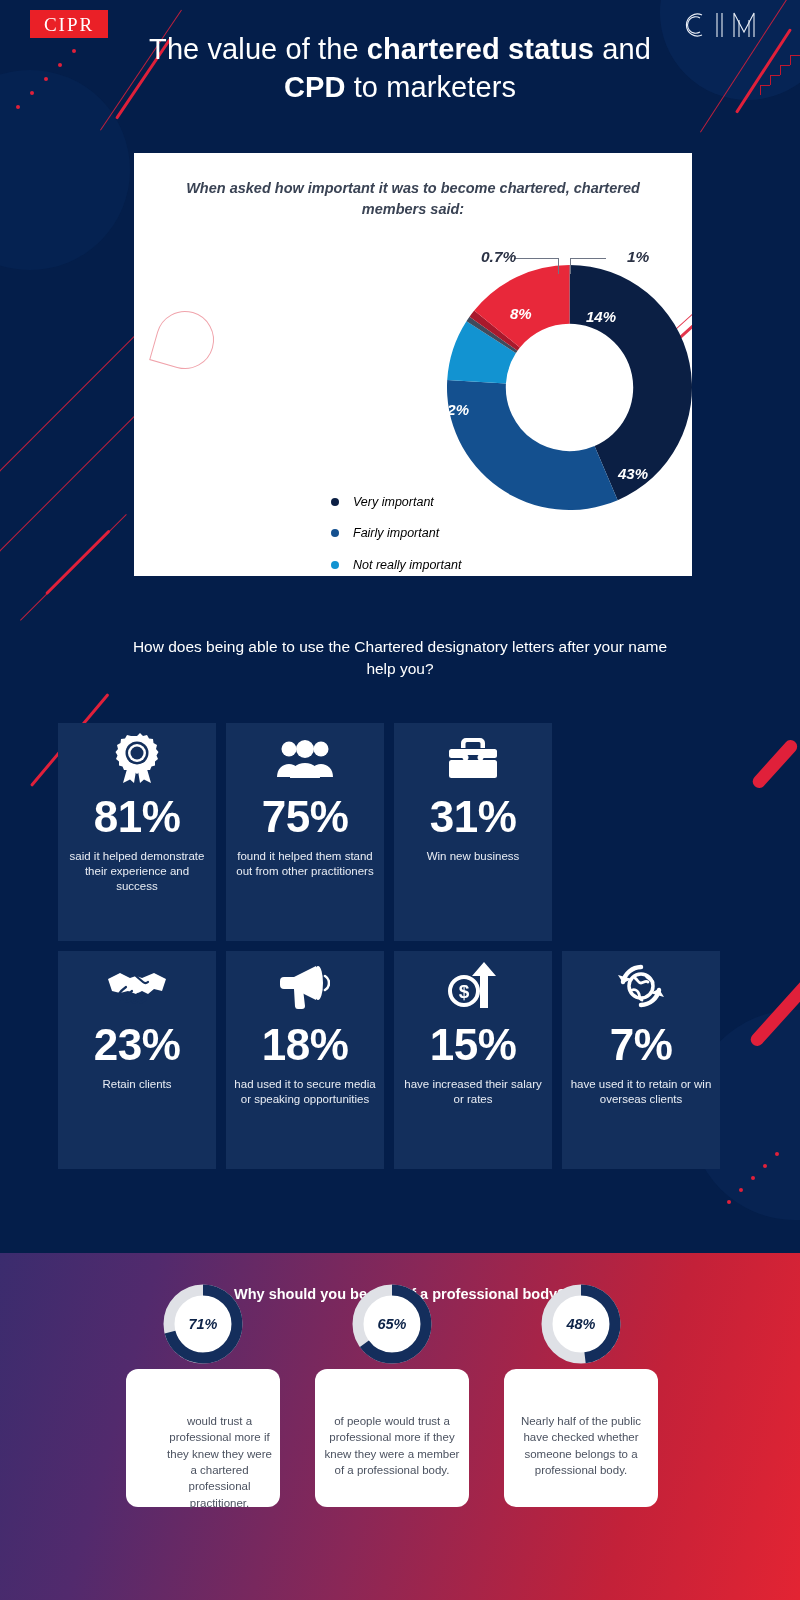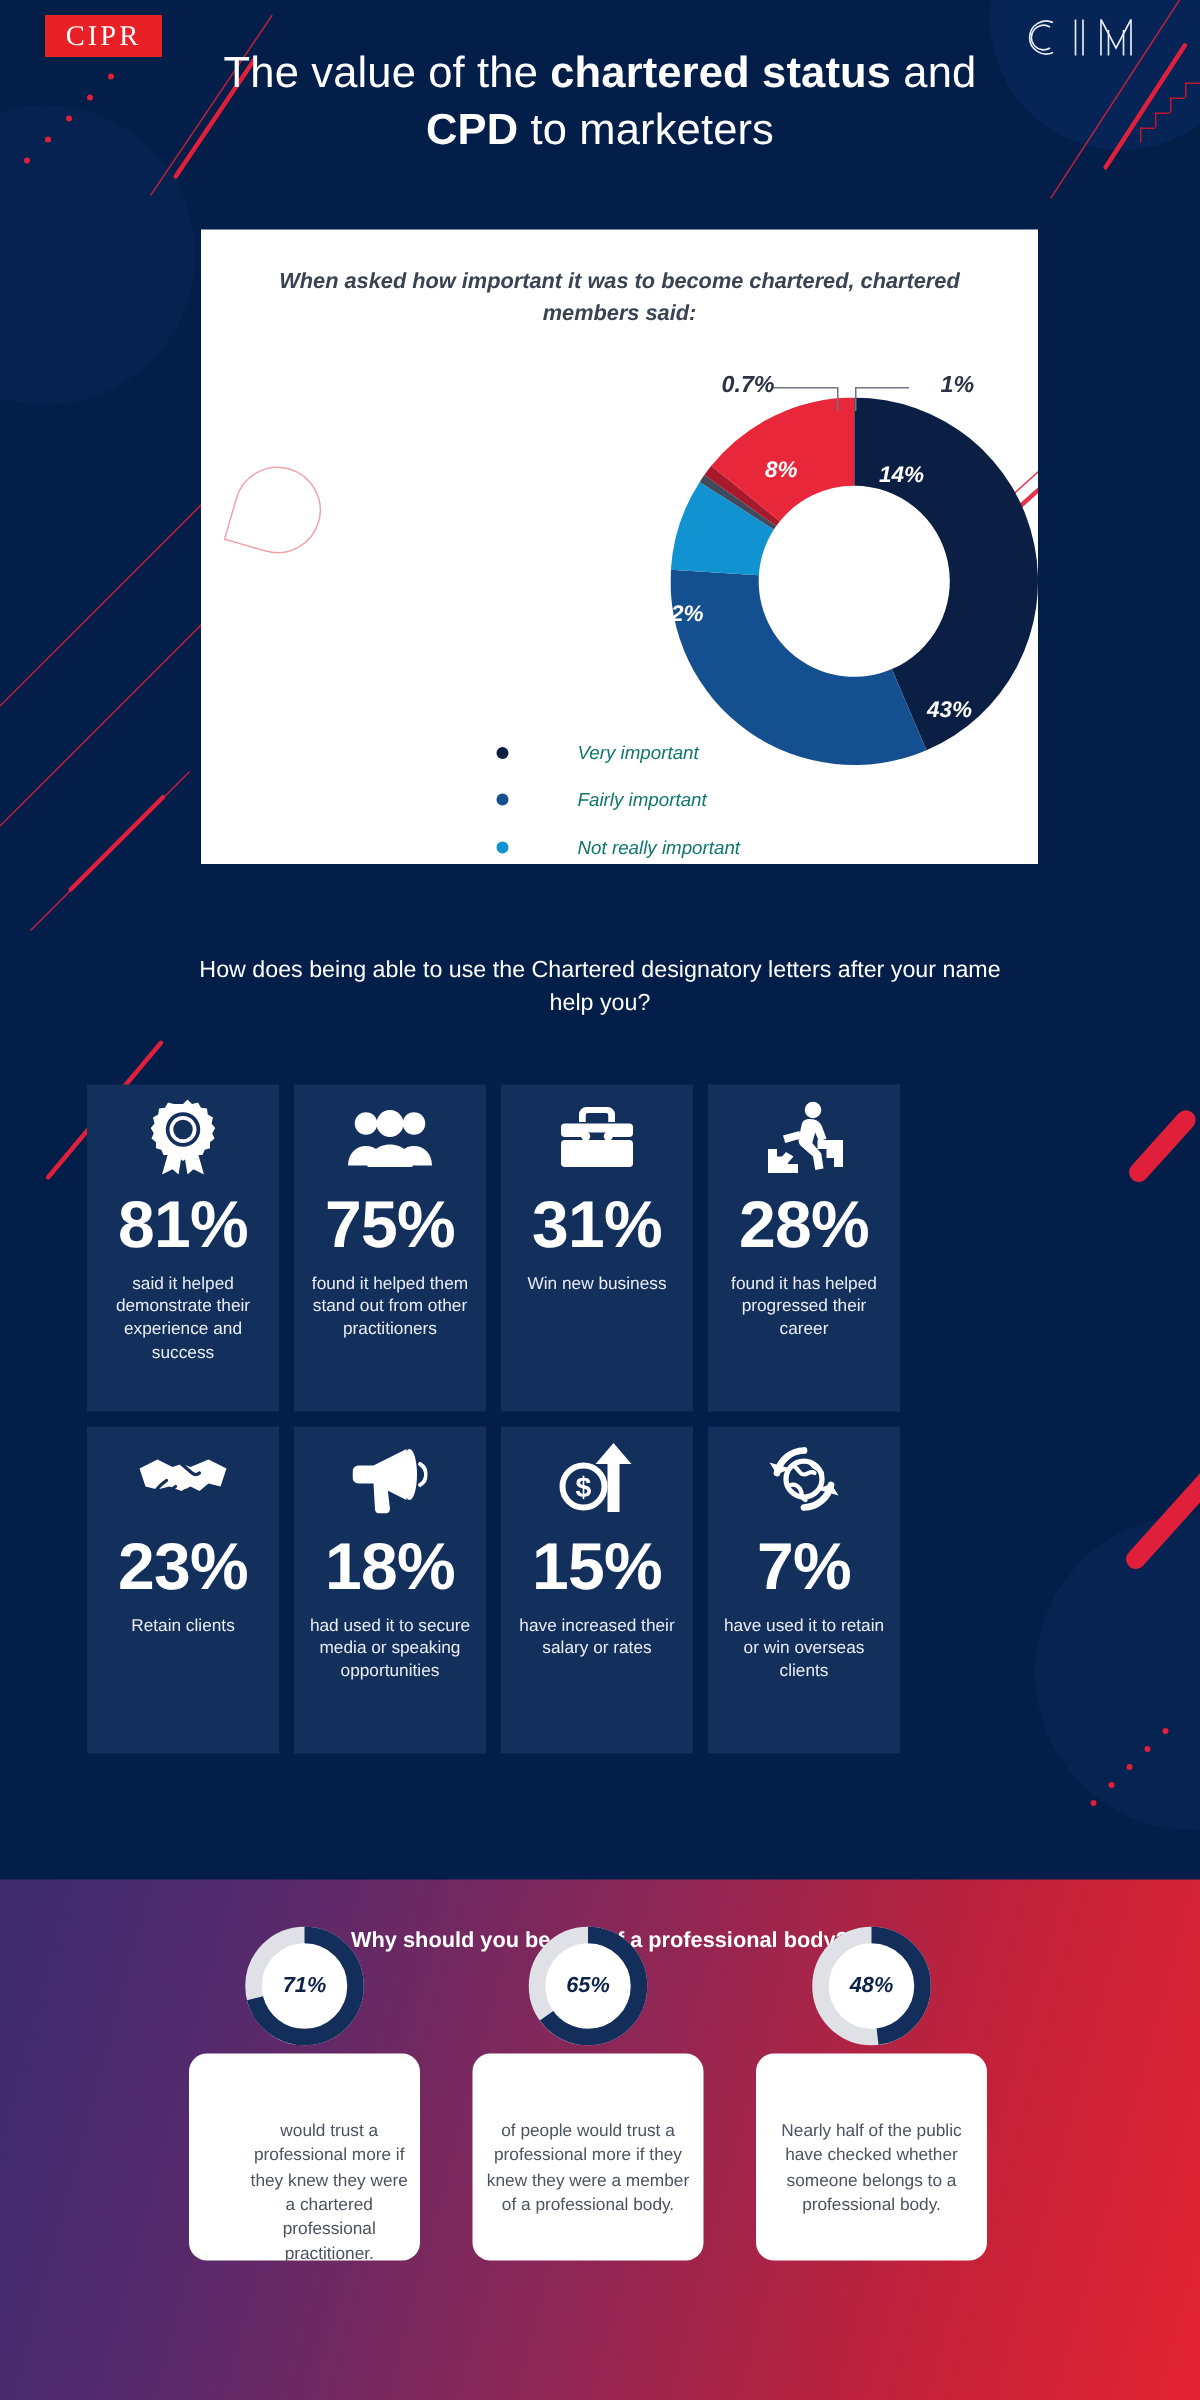--- a/index.html
+++ b/index.html
@@ -62,33 +62,33 @@
   .lead{ position:absolute; background:#6e7585; }
   .pct{
     position:absolute; font-size:15px; font-weight:700; color:#fff; white-space:nowrap;
   }
   .pct.out{ color:#2b3245; font-size:15.5px;margin-left:15px; }
 
   
   .legend{ position:absolute; left:197px; top:333px; }
   .leg-row{ display:flex; align-items:center; height:31.5px; }
   .leg-dot{ width:8px; height:8px; border-radius:50%; margin-right:14px; flex:0 0 8px; }
-  .leg-lbl{ font-size:12.5px; color:#0f766e;margin-left:32px; }
+  .leg-lbl{ font-size:12.5px; color:#000000; }
 
   
   .q2{
     position:absolute; left:120px; top:636px; width:560px; text-align:center;
     color:#ffffff; font-size:15.5px; font-weight:400; line-height:1.45;
   }
 
   
   .grid{ position:absolute; left:58px; top:723px; width:684px; }
   .grid-row{ display:flex; gap:10px; margin-bottom:10px; }
   .card{
-    width:128px; height:218px; background:#132f5c;
+    width:158px; height:218px; background:#132f5c;
     display:flex; flex-direction:column; align-items:center;
     padding-top:6px;
   }
   .card .ic{ height:58px; display:flex; align-items:center; justify-content:center; }
   .card .big{
     color:#fff; font-size:44px; font-weight:700; line-height:1;
     margin-top:8px; letter-spacing:-.5px;
   }
   .card .cap{
     color:#e9edf4; font-size:11.5px; line-height:1.32; text-align:center;
@@ -273,36 +273,20 @@
               <rect x="1" y="13" width="48" height="9" rx="2.5"></rect>
               <rect x="1" y="24" width="48" height="18" rx="2.5"></rect>
               <rect x="17" y="19" width="16" height="5" rx="2.5" fill="#132f5c"></rect>
               <circle cx="17.5" cy="21.5" r="3" fill="#fff"></circle>
               <circle cx="32.5" cy="21.5" r="3" fill="#fff"></circle>
             </svg>
           </div>
           <div class="big">31%</div>
           <div class="cap">Win new business</div>
         </div>
-        <div class="card">
-          <div class="ic">
-            <svg width="52" height="48" viewBox="0 0 52 48" fill="#fff">
-              <circle cx="32" cy="6" r="5.5"></circle>
-              <path d="M30 12c4 0 7 2 8 5l3 8-5 2-2.5-6-2 7 6 7 1.5 10-5.5 1-1.5-9-8-7c-1.5-1.5-2-3.5-1.5-5.5l2-9c.6-2.6 2.5-3.5 5.5-3.5z"></path>
-              <path d="M23 20 L12 23 L13.5 28 L24 25z"></path>
-              <path d="M2 32h6v5h7v5h7v6H2z"></path>
-              <path d="M19 37l-6 7-5-3 6-7z"></path>
-              <rect x="35" y="26" width="17" height="6"></rect>
-              <rect x="41" y="32" width="11" height="6"></rect>
-              <rect x="46" y="38" width="6" height="6"></rect>
-            </svg>
-          </div>
-          <div class="big">28%</div>
-          <div class="cap">found it has helped progressed their career</div>
-        </div>
       </div>
       <div class="grid-row">
         <div class="card">
           <div class="ic">
             <svg width="62" height="38" viewBox="0 0 62 38" fill="#fff">
               <path d="M2 12 L14 6 L24 11 L30 9 L36 11 L48 6 L60 12 L56 24 L48 22 L42 27 L36 24 L30 27 L22 24 L14 26 L6 24z"></path>
               <path d="M20 20c-3 2-6 5-8 8-1.5 2.5 1 5 3.5 3.5 2-1.2 4-3 5.5-4.5M26 24c-3 2-5.5 4.5-7 7-1.3 2.2 1.2 4.3 3.3 3 1.8-1.1 3.6-2.7 5-4M32 27c-2.4 1.6-4.3 3.5-5.5 5.5-1.1 1.9 1 3.7 2.9 2.6 1.5-.9 3-2.2 4.2-3.4M38 29c-1.8 1.2-3.2 2.6-4.1 4-.8 1.4.8 2.8 2.2 2 1.1-.7 2.2-1.6 3.1-2.5" stroke="#132f5c" stroke-width="2.2" fill="none" stroke-linecap="round"></path>
               <path d="M30 9l7 6c1.5 1.3 3.5 1.3 5 0" stroke="#132f5c" stroke-width="2.2" fill="none" stroke-linecap="round"></path>
             </svg>
           </div>

